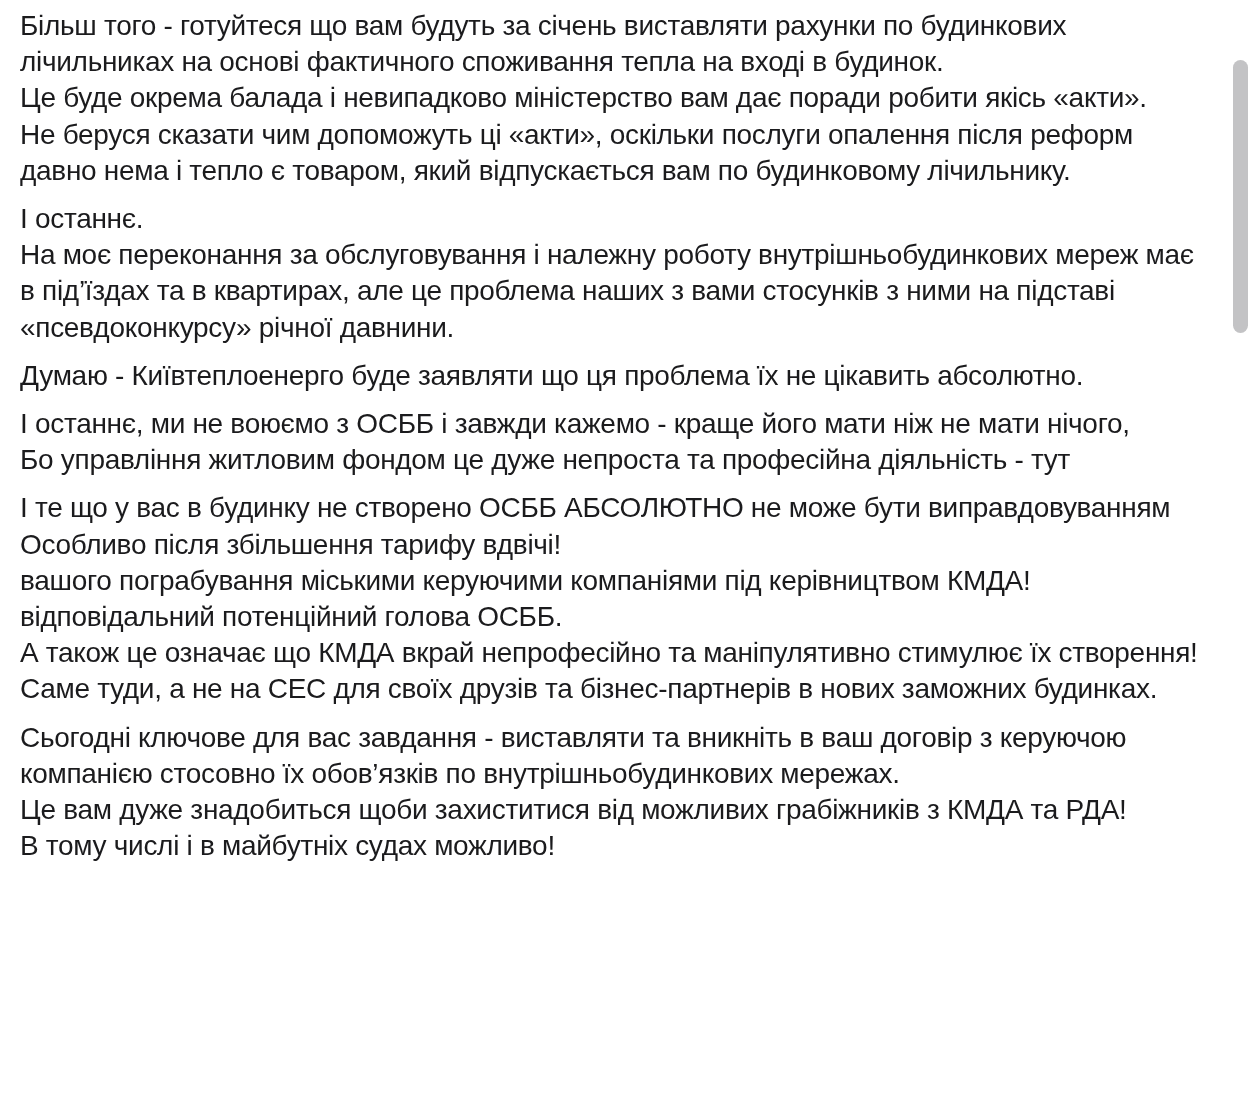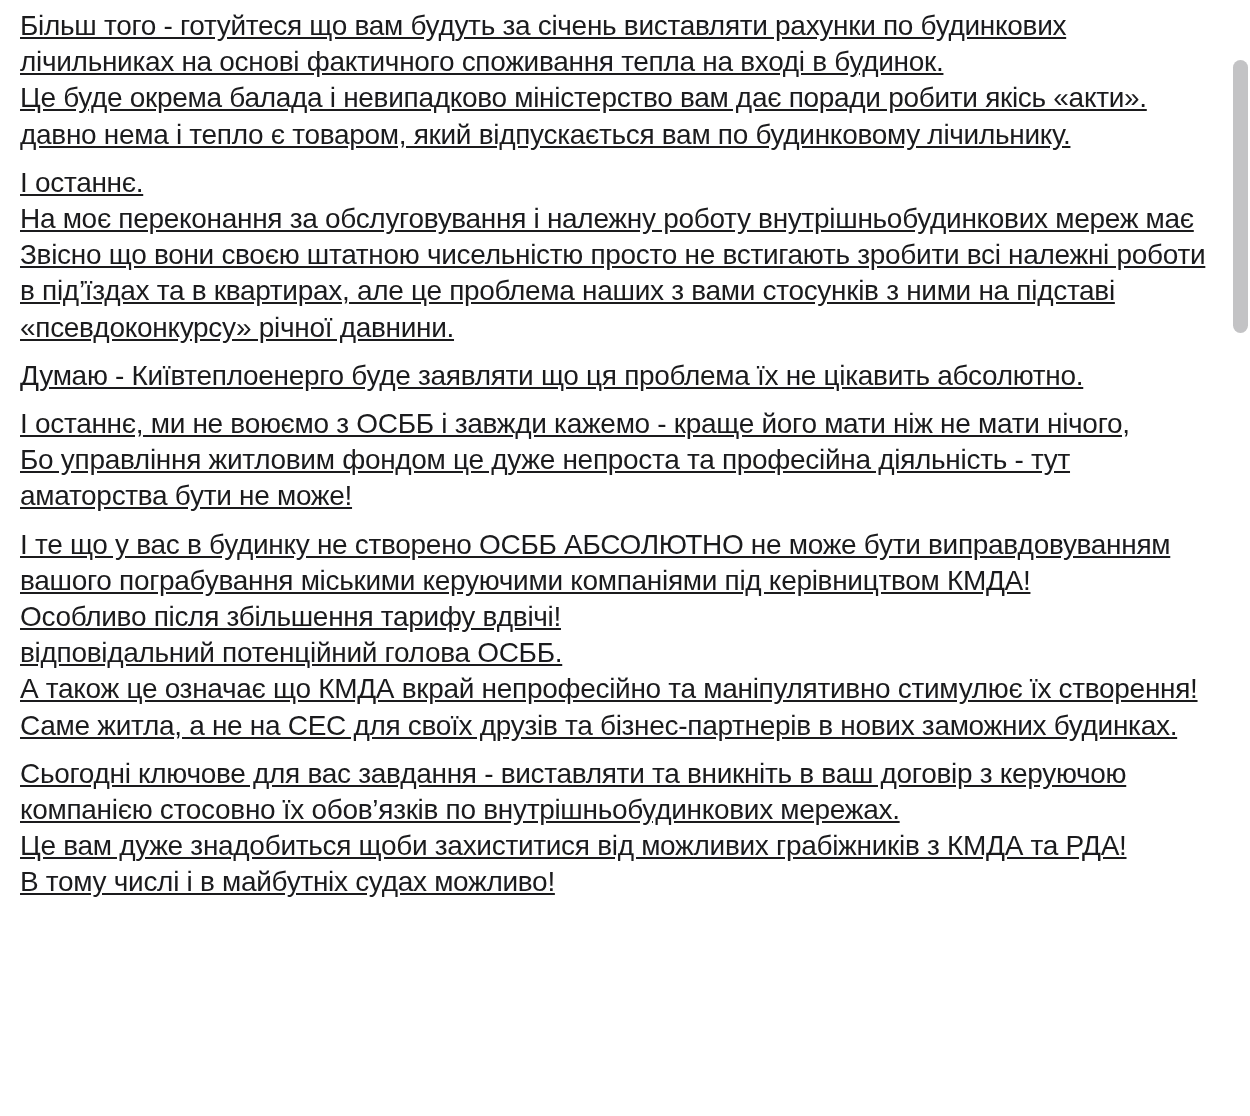--- a/index.html
+++ b/index.html
@@ -16,21 +16,20 @@
   }
   .text-content {
     position: absolute;
     top: 8px;
     left: 20px;
     right: 0;
     color: #1b1b1d;
   }
   .paragraph {
     margin: 0 0 12px 0;
-    text-decoration: underline;
   }
   .line {
     font-size: 28px;
     line-height: 36.2px;
     letter-spacing: -0.3px;
     white-space: nowrap;
     font-weight: 400;
   }
   .scrollbar-thumb {
     position: absolute;
@@ -44,48 +43,47 @@
 </style>
 </head>
 <body>
 
 <div class="text-content">
 
   <div class="paragraph">
     <div class="line">Більш того - готуйтеся що вам будуть за січень виставляти рахунки по будинкових</div>
     <div class="line">лічильниках на основі фактичного споживання тепла на вході в будинок.</div>
     <div class="line">Це буде окрема балада і невипадково міністерство вам дає поради робити якісь «акти».</div>
+    <div class="line">Не беруся сказати чим допоможуть ці «акти», оскільки послуги опалення після реформ</div>
     <div class="line">давно нема і тепло є товаром, який відпускається вам по будинковому лічильнику.</div>
   </div>
 
   <div class="paragraph">
     <div class="line">І останнє.</div>
     <div class="line">На моє переконання за обслуговування і належну роботу внутрішньобудинкових мереж має</div>
-    <div class="line">Звісно що вони своєю штатною чисельністю просто не встигають зробити всі належні роботи</div>
     <div class="line">в під’їздах та в квартирах, але це проблема наших з вами стосунків з ними на підставі</div>
     <div class="line">«псевдоконкурсу» річної давнини.</div>
   </div>
 
   <div class="paragraph">
     <div class="line">Думаю - Київтеплоенерго буде заявляти що ця проблема їх не цікавить абсолютно.</div>
   </div>
 
   <div class="paragraph">
     <div class="line">І останнє, ми не воюємо з ОСББ і завжди кажемо - краще його мати ніж не мати нічого,</div>
     <div class="line">Бо управління житловим фондом це дуже непроста та професійна діяльність - тут</div>
-    <div class="line">аматорства бути не може!</div>
   </div>
 
   <div class="paragraph">
     <div class="line">І те що у вас в будинку не створено ОСББ АБСОЛЮТНО не може бути виправдовуванням</div>
+    <div class="line">Особливо після збільшення тарифу вдвічі!</div>
     <div class="line">вашого пограбування міськими керуючими компаніями під керівництвом КМДА!</div>
-    <div class="line">Особливо після збільшення тарифу вдвічі!</div>
     <div class="line">відповідальний потенційний голова ОСББ.</div>
     <div class="line">А також це означає що КМДА вкрай непрофесійно та маніпулятивно стимулює їх створення!</div>
-    <div class="line">Саме житла, а не на СЕС для своїх друзів та бізнес-партнерів в нових заможних будинках.</div>
+    <div class="line">Саме туди, а не на СЕС для своїх друзів та бізнес-партнерів в нових заможних будинках.</div>
   </div>
 
   <div class="paragraph">
     <div class="line">Сьогодні ключове для вас завдання - виставляти та вникніть в ваш договір з керуючою</div>
     <div class="line">компанією стосовно їх обов’язків по внутрішньобудинкових мережах.</div>
     <div class="line">Це вам дуже знадобиться щоби захиститися від можливих грабіжників з КМДА та РДА!</div>
     <div class="line">В тому числі і в майбутніх судах можливо!</div>
   </div>
 
 </div>

